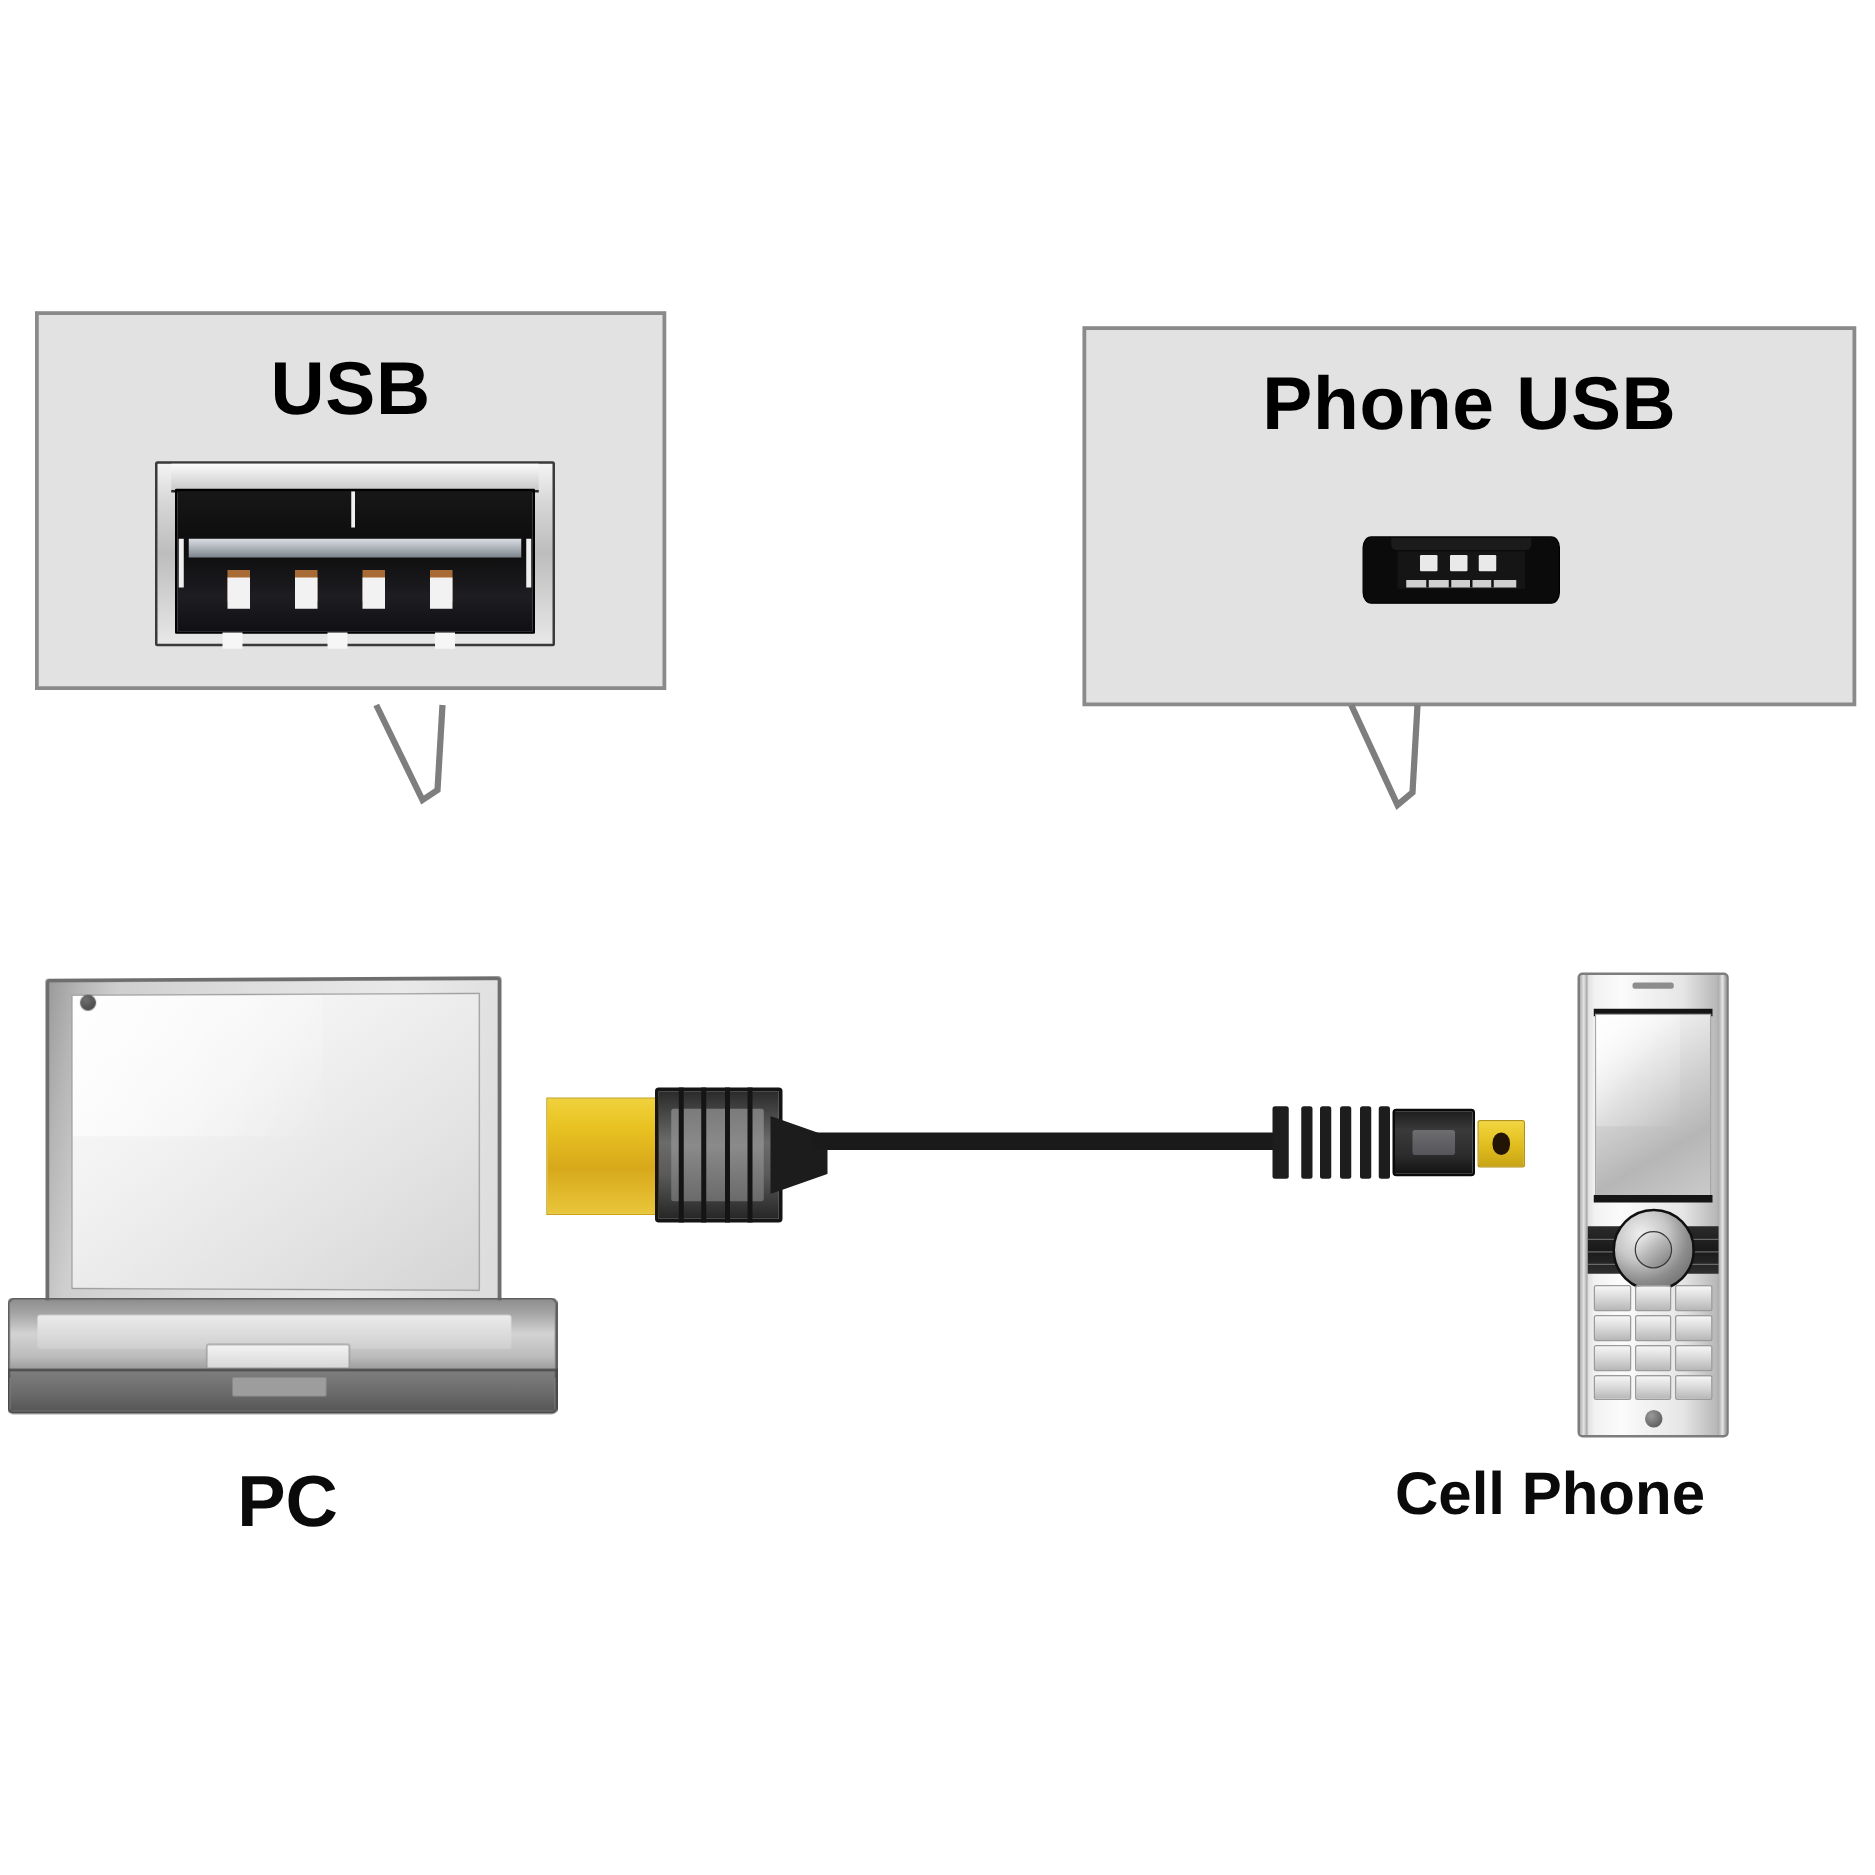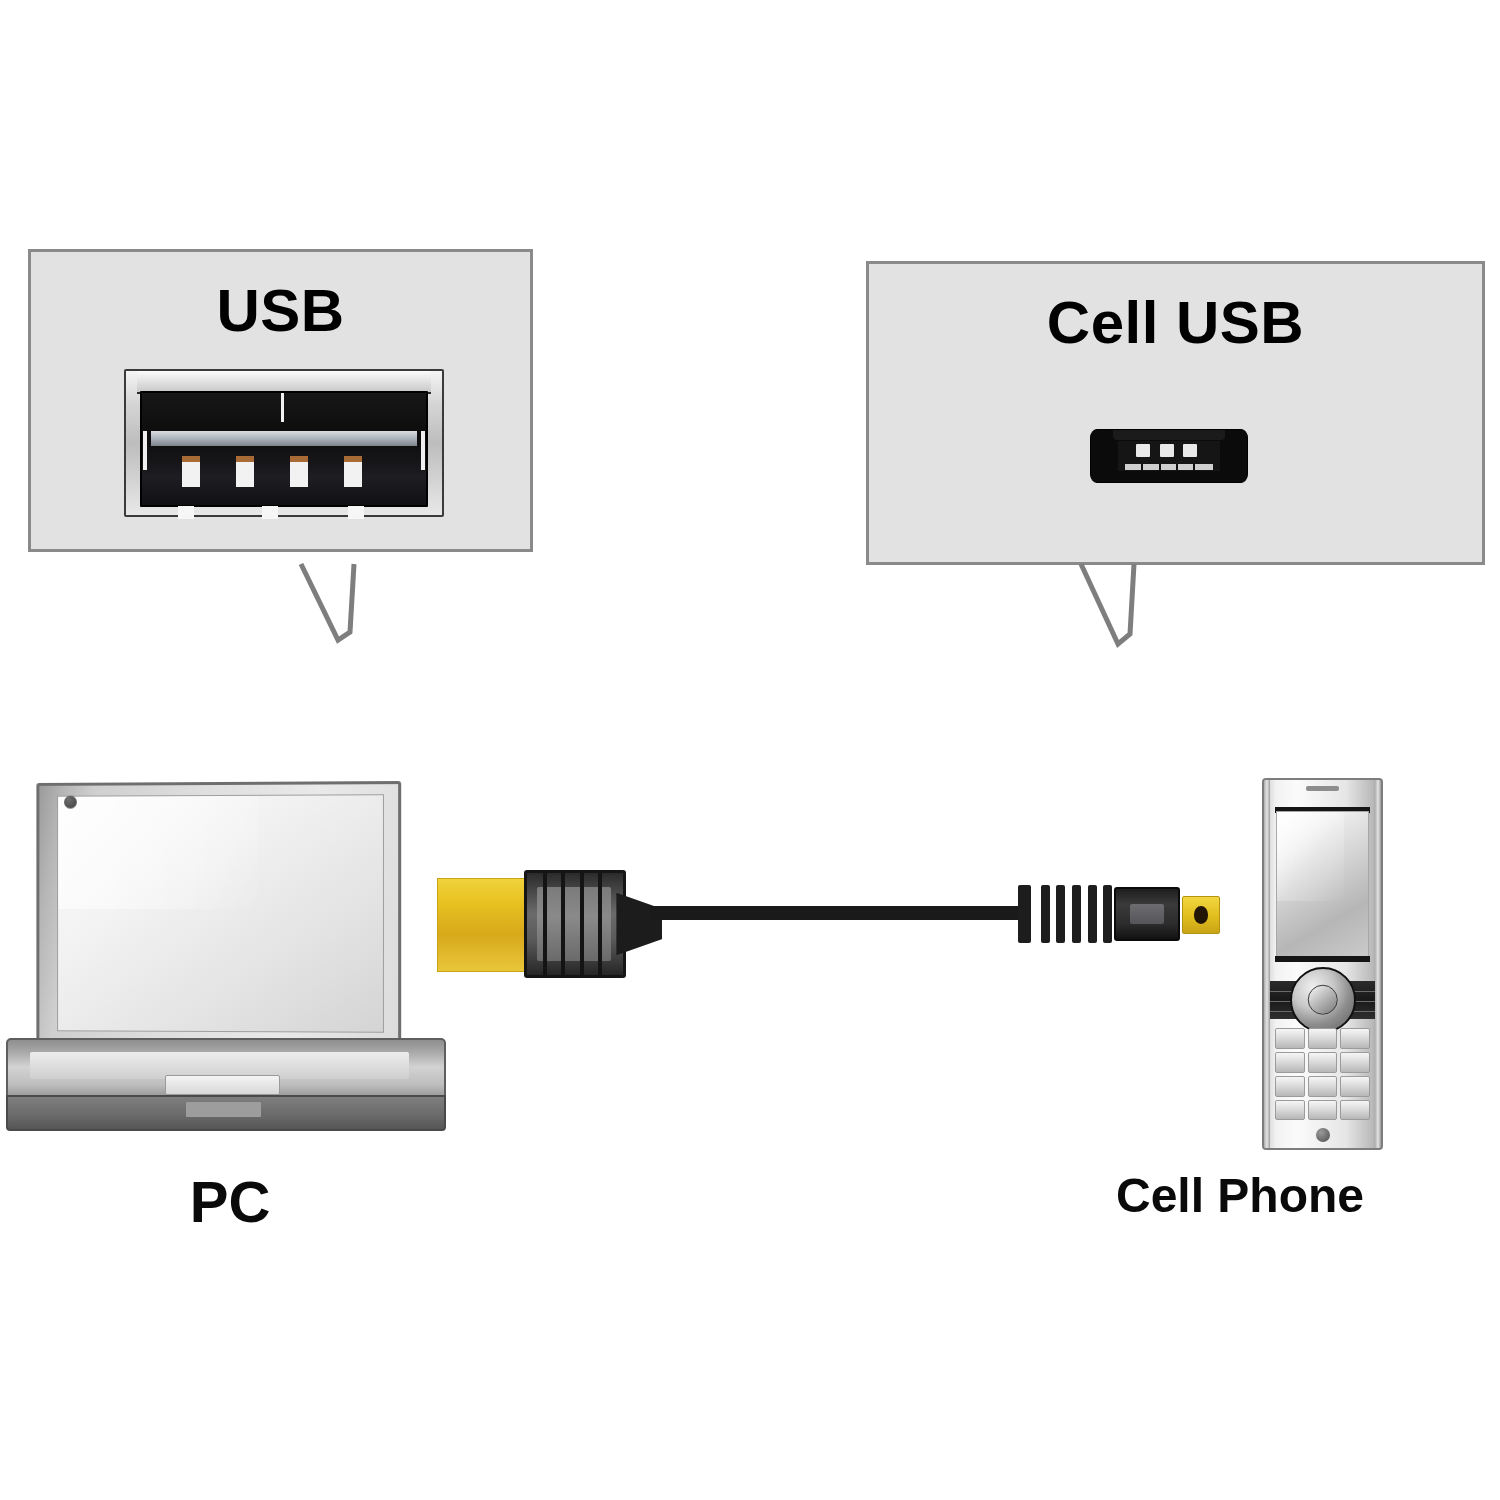--- a/index.html
+++ b/index.html
@@ -493,21 +493,21 @@
       <div class="notch" style="left:43%;"></div>
       <div class="notch" style="left:70%;"></div>
     </div>
   </div>
 
   <svg class="callout-tail" style="left:296px; top:560px; width:90px; height:86px;" viewBox="0 0 90 86">
     <polyline points="5,4 42,80 54,72 58,4" fill="none" stroke="#7e7e7e" stroke-width="5"></polyline>
   </svg>
 
   <div class="callout" style="left:866px; top:261px; width:619px; height:304px;">
-    <div class="callout-title" style="top:24px; font-size:60px;">Cell USB</div>
+    <div class="callout-title" style="top:24px; font-size:60px;">Phone USB</div>
 
     <div class="micro-port" style="left:221px; top:165px; width:158px; height:54px;">
       <div class="mshell">
         <div class="mtop-bevel"></div>
         <div class="mcav"></div>
         <div class="mpin" style="left:29%;"></div>
         <div class="mpin" style="left:44%;"></div>
         <div class="mpin" style="left:59%;"></div>
         <div class="mledge">
           <div class="mledge-seg" style="left:18%;"></div>

